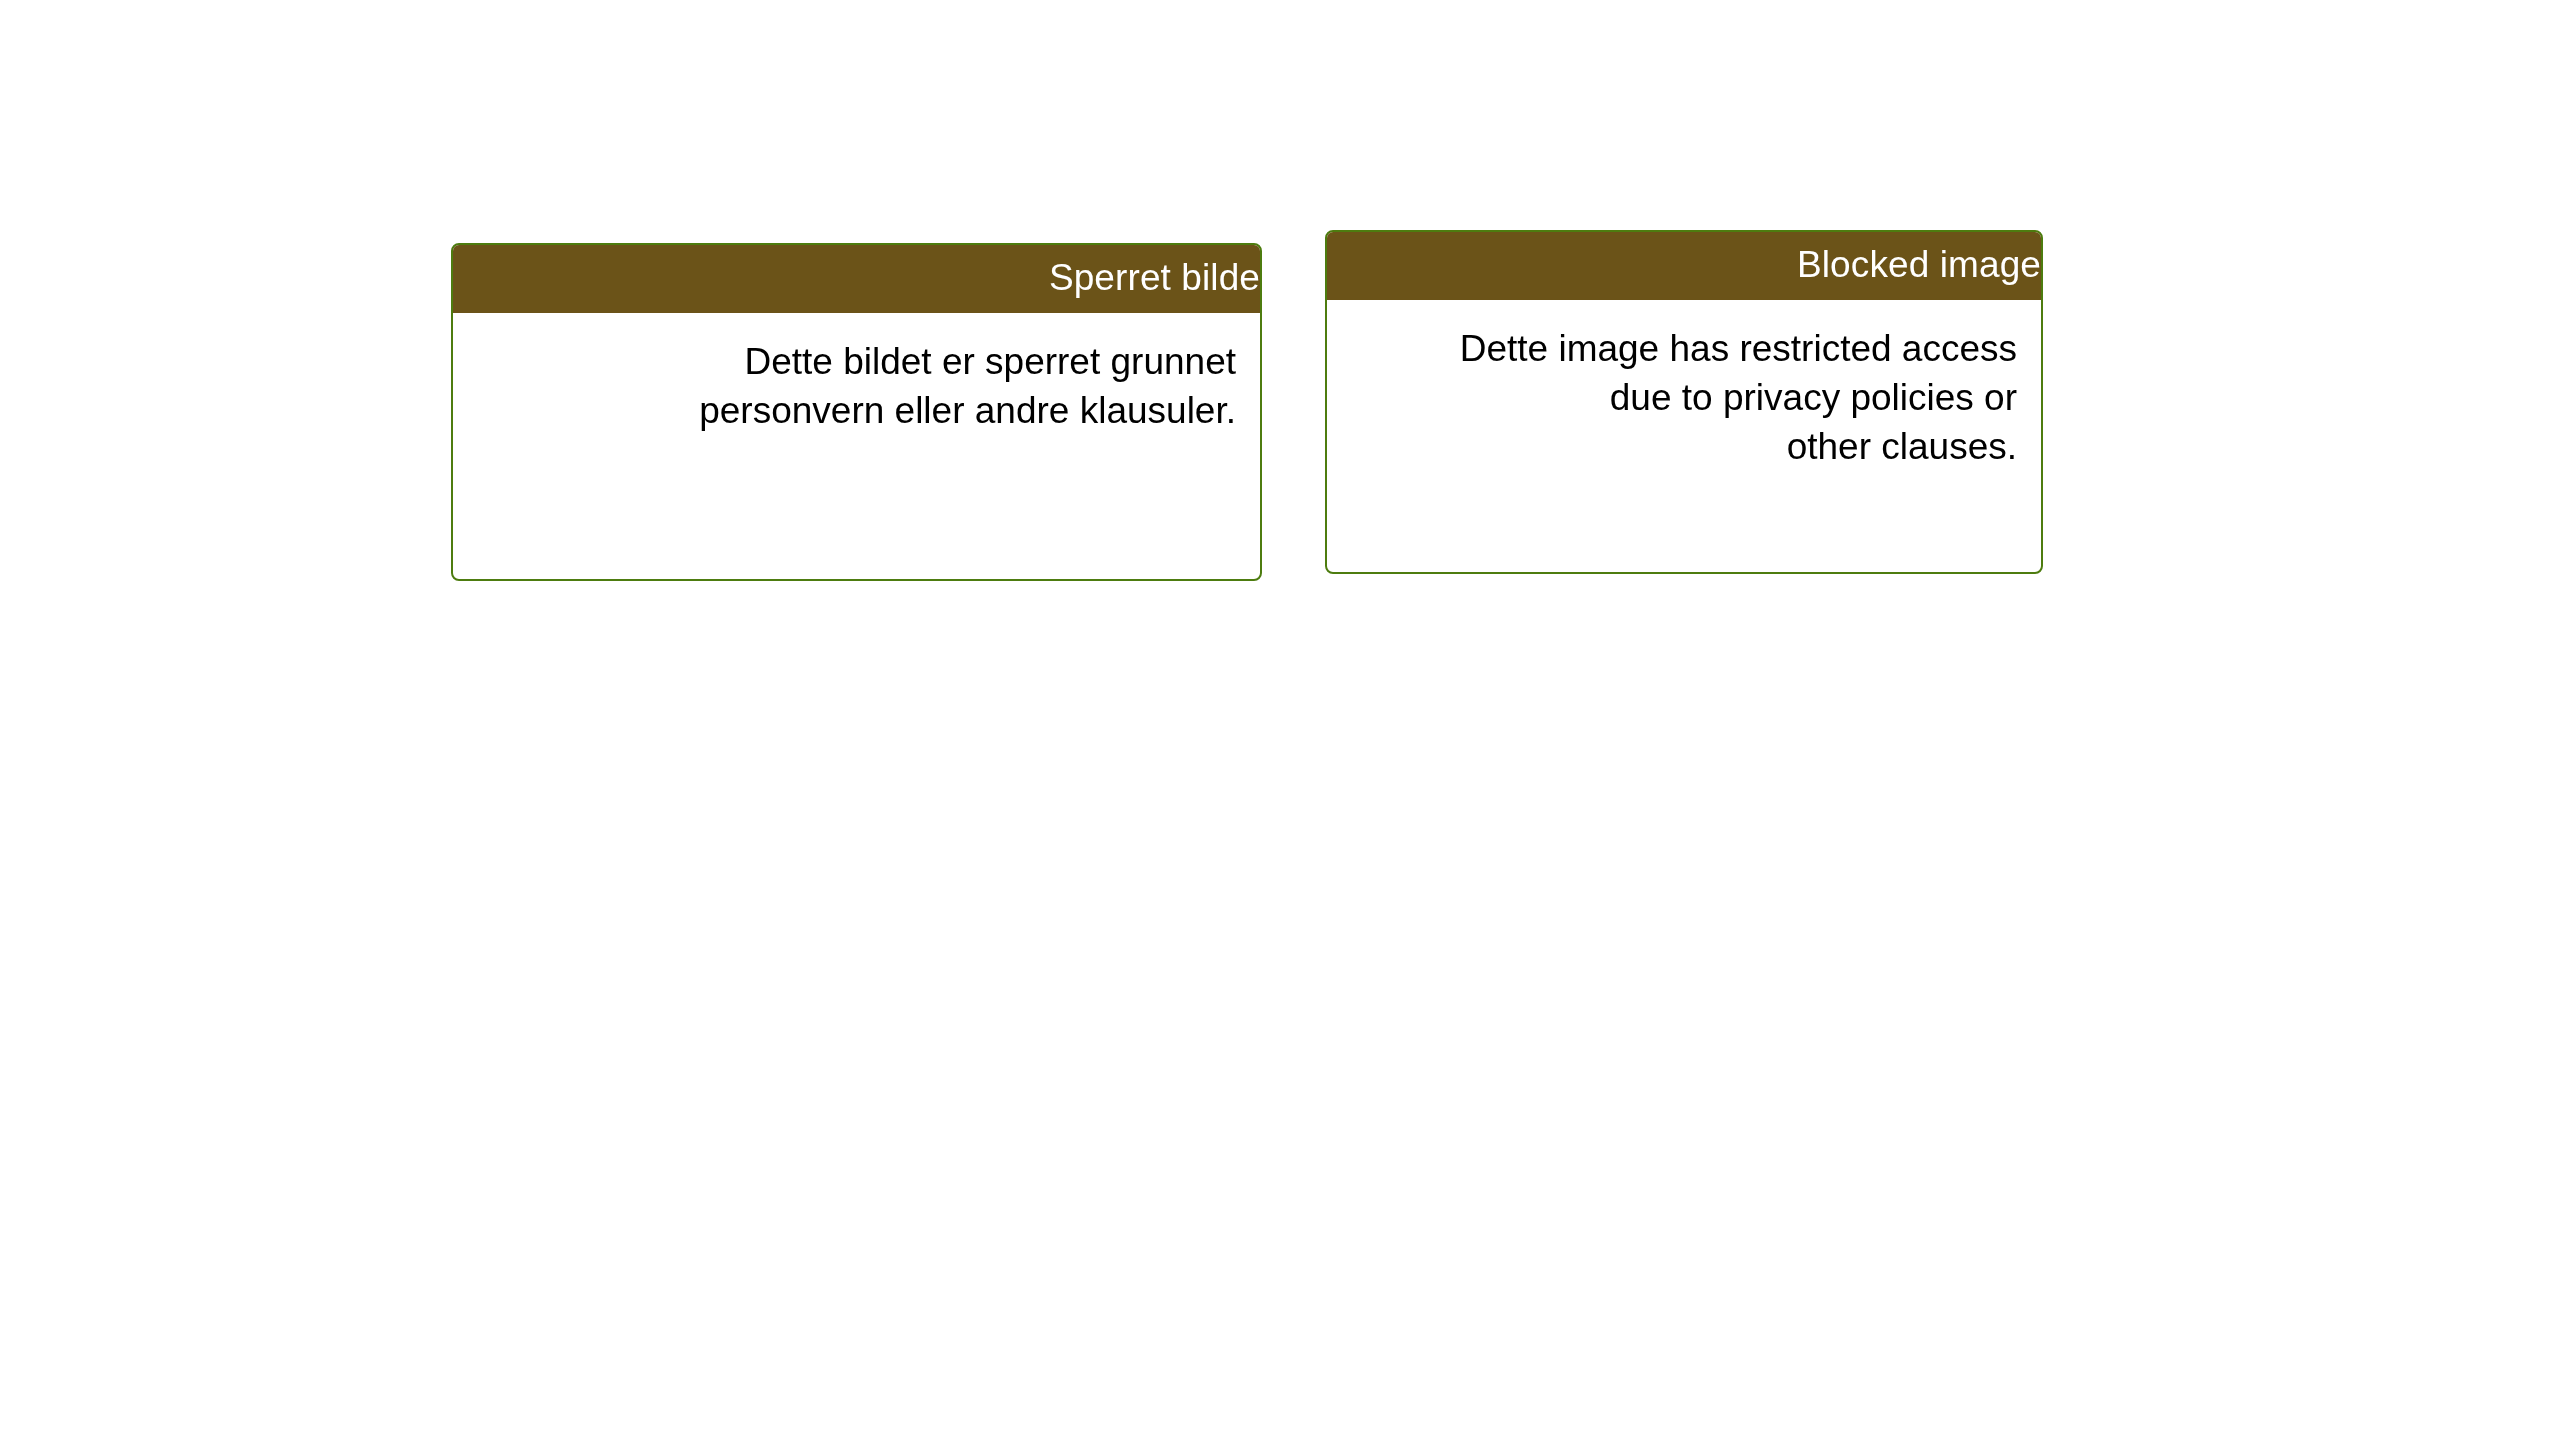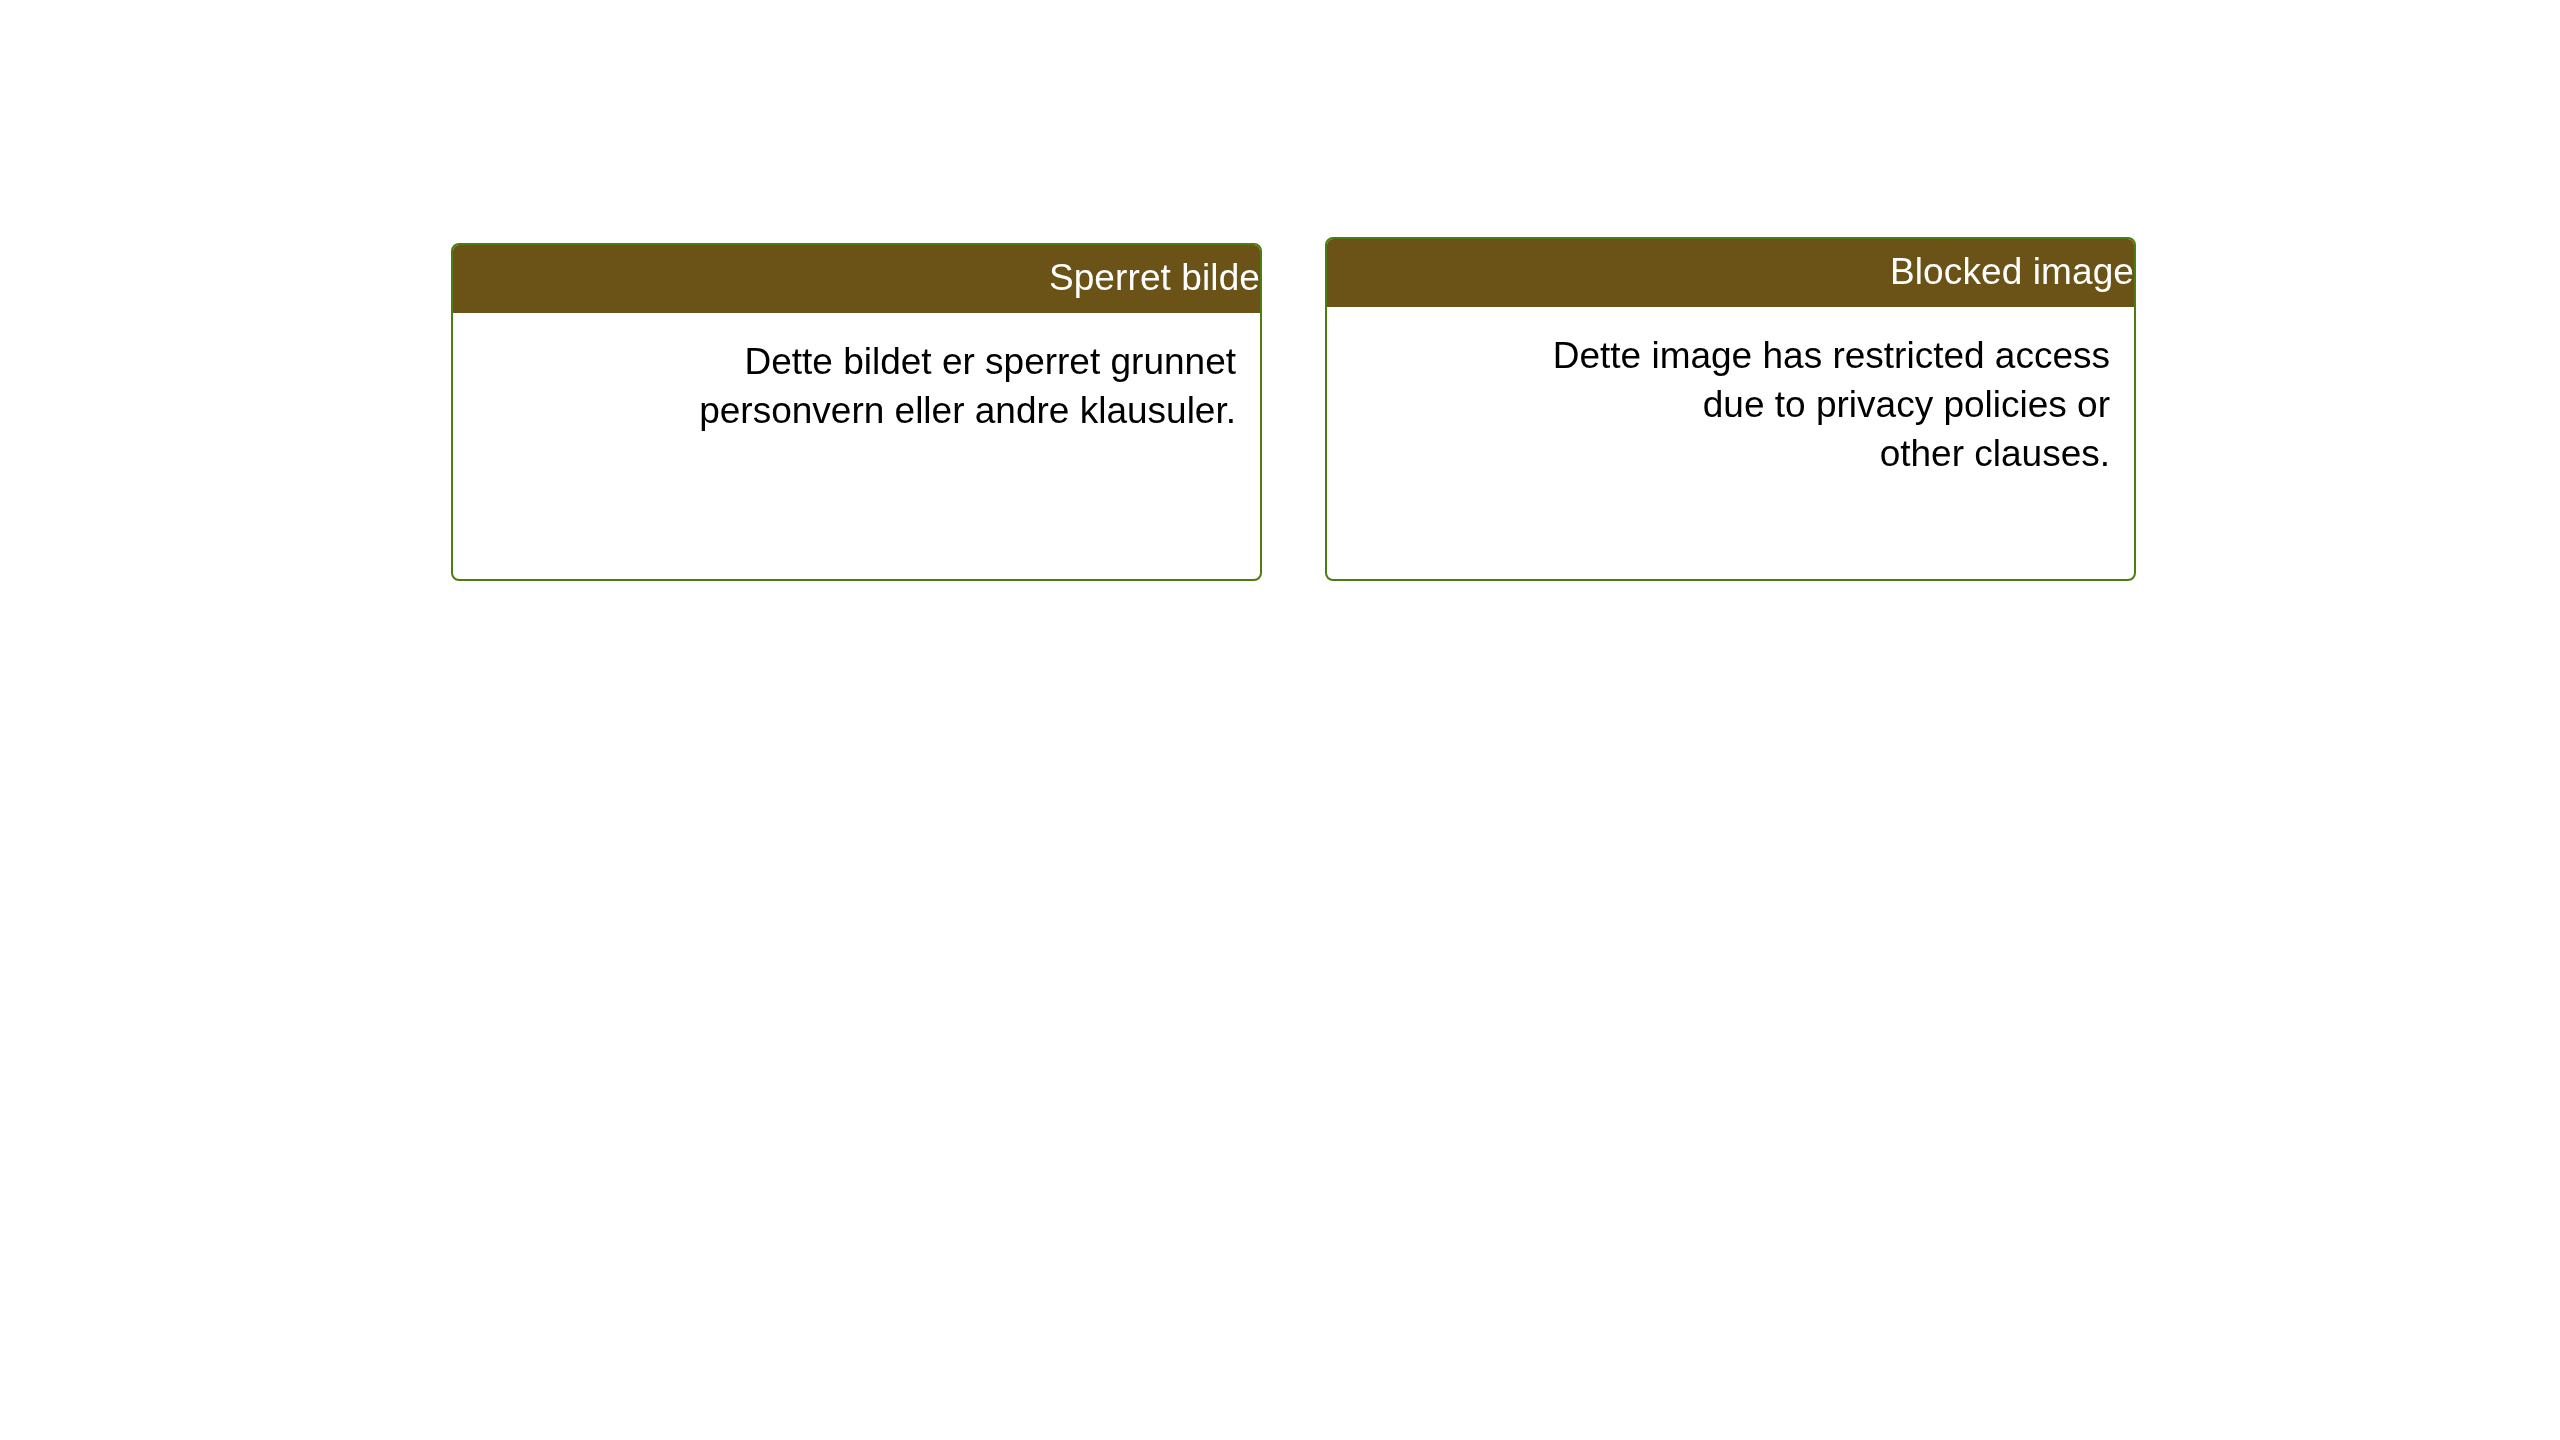--- a/index.html
+++ b/index.html
@@ -47,22 +47,22 @@
   
   #card-no {
     left: 451px;
     top: 243px;
     width: 811px;
     height: 338px;
   }
   
   #card-en {
     left: 1325px;
-    top: 237px;
-    width: 811px;
+    top: 230px;
+    width: 718px;
     height: 344px;
   }
 </style>
 </head>
 <body>
 
 <div class="stage">
 
   <div class="notice-card" id="card-no">
     <div class="card-header">Sperret bilde</div>

